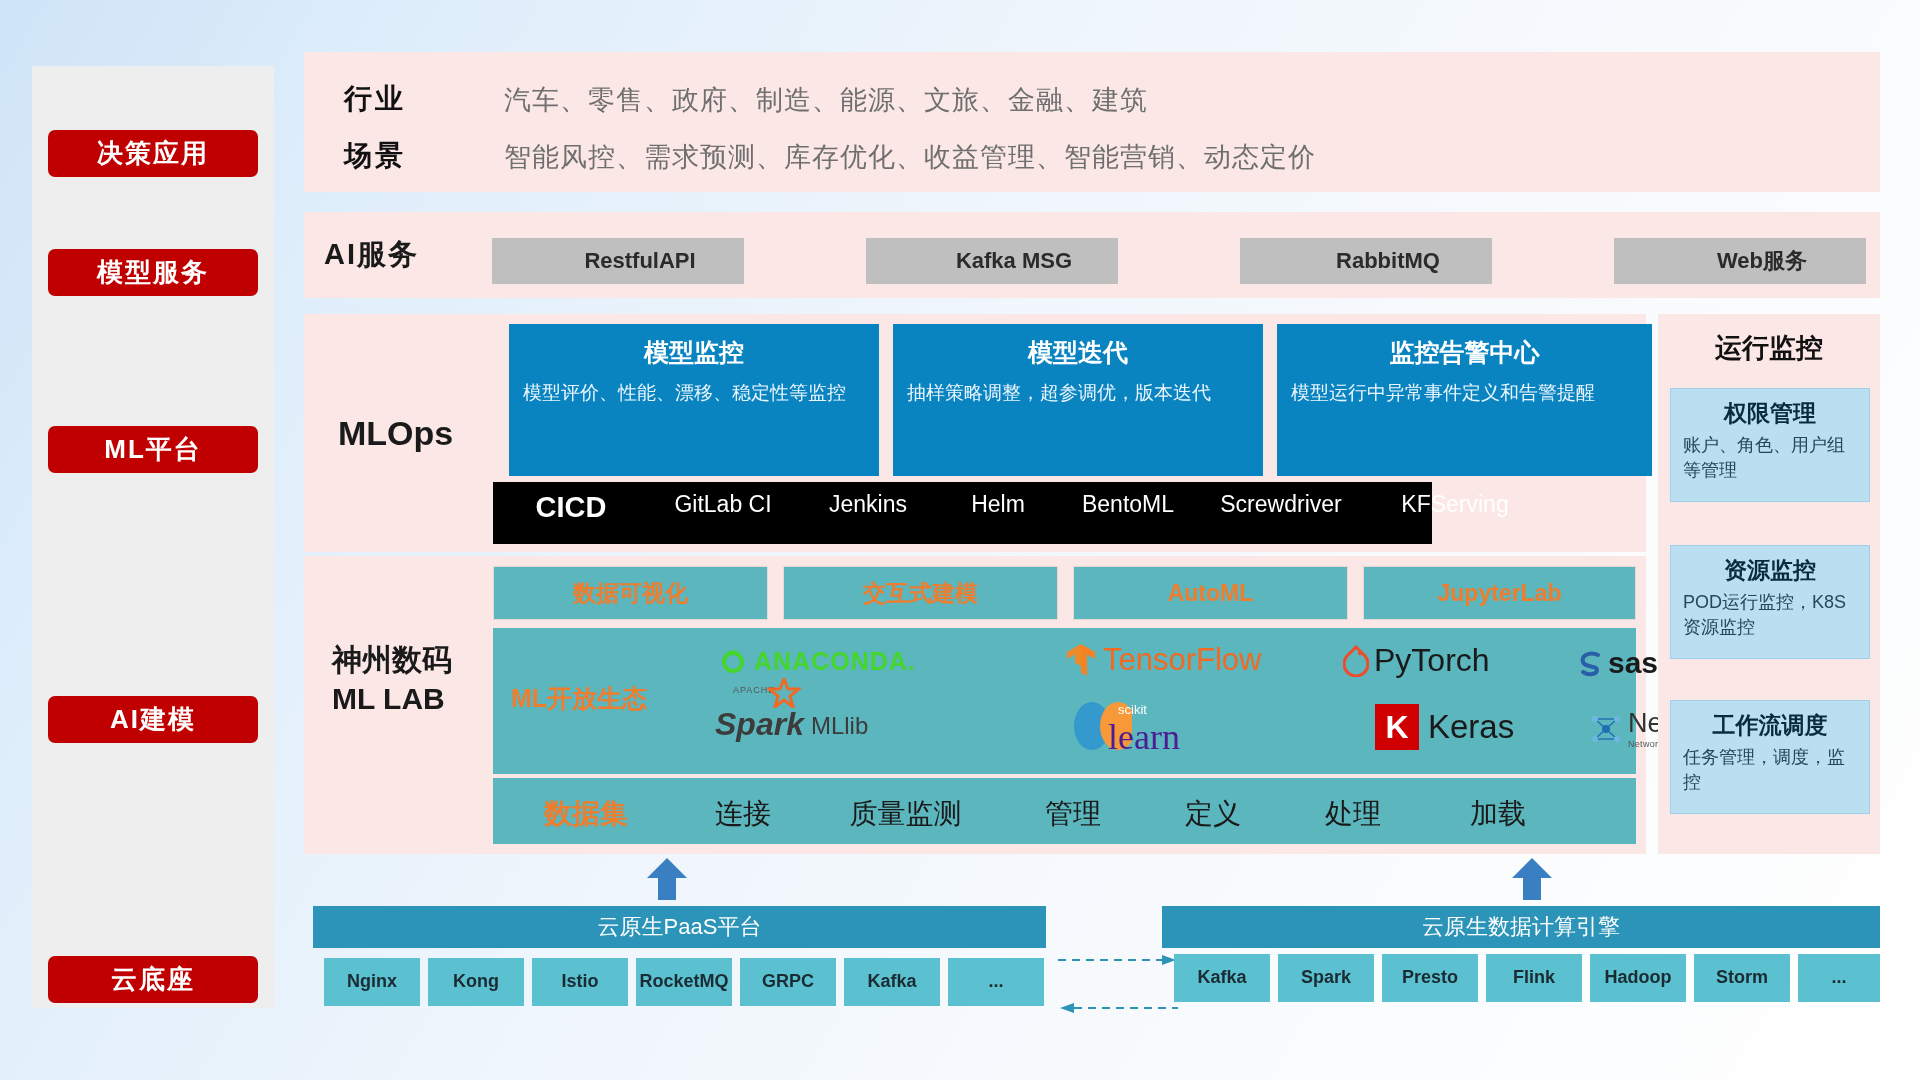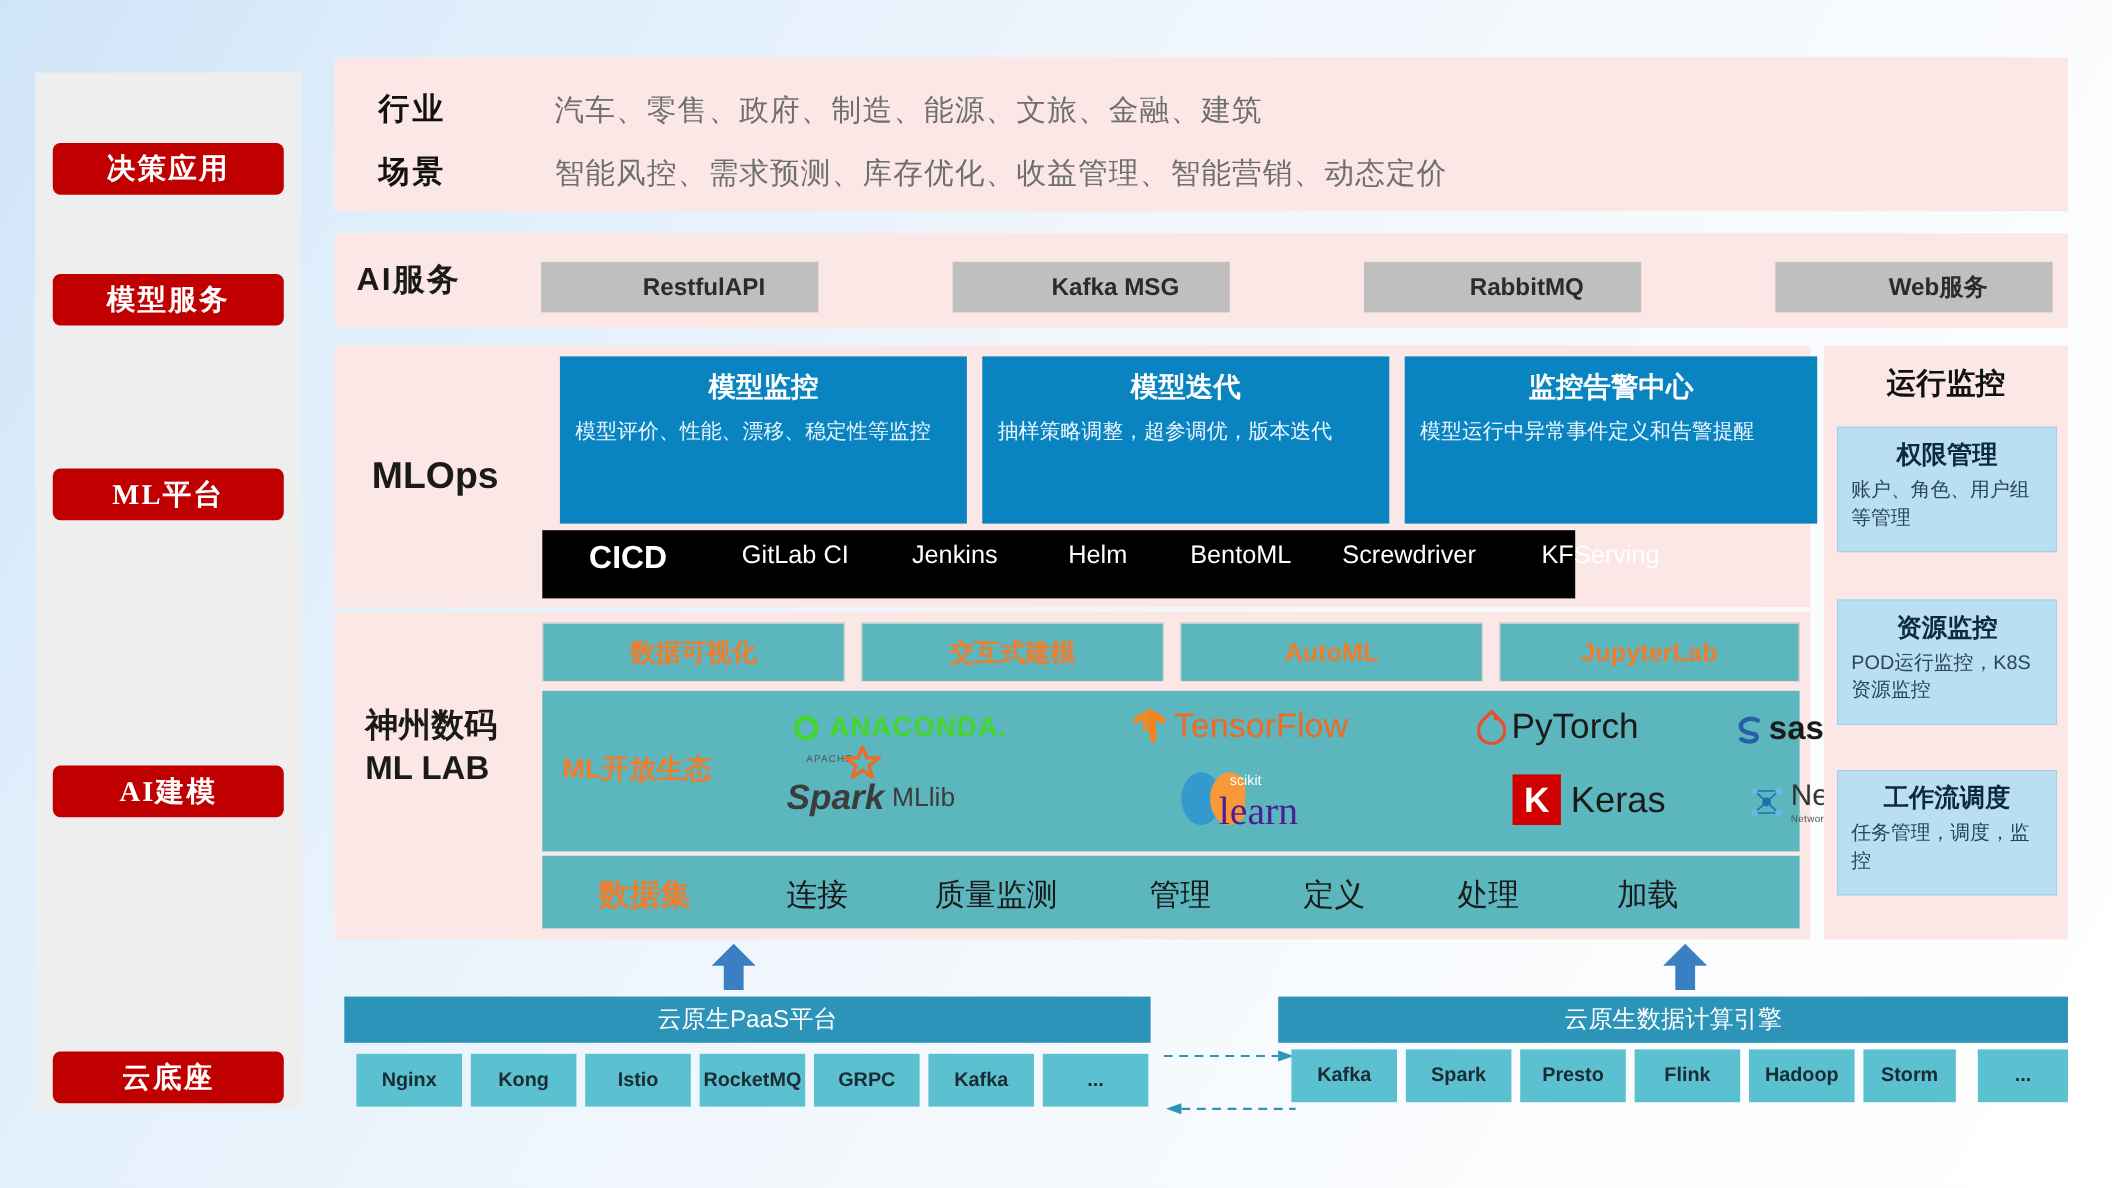--- a/index.html
+++ b/index.html
@@ -12,21 +12,20 @@
     background: linear-gradient(120deg,#cfe4f7 0%,#dfeefb 18%,#eef5fc 42%,#f7fafd 65%,#ffffff 100%);
     position: relative;
   }
 
   #canvas { position: absolute; left:0; top:0; width:1920px; height:1080px; }
 
   
   #left-rail {
     position:absolute; left:32px; top:66px; width:242px; height:942px;
     background:#eeeeee;
-    font-family:Liberation Serif, serif;
   }
   .stage-pill {
     position:absolute; left:16px; width:210px; height:47px;
     background:#c00000; border-radius:7px;
     color:#fff; font-size:26px; font-weight:bold;
     display:flex; align-items:center; justify-content:center;
     letter-spacing:2px;
   }
 
   
@@ -239,21 +238,21 @@
     <div id="eco-label">ML开放生态</div>
 
     <div class="logo" style="left:225px;top:18px;display:flex;align-items:center;gap:6px">
       <svg width="30" height="30" viewBox="0 0 30 30">
         <circle cx="15" cy="16" r="9" fill="none" stroke="#44d62c" stroke-width="4"></circle>
         <path d="M6 14 A10 10 0 0 1 20 6" fill="none" stroke="#44d62c" stroke-width="3" stroke-dasharray="2 3"></path>
       </svg>
       <span class="logo-txt" style="color:#44d62c;font-size:25px;letter-spacing:1px">ANACONDA.</span>
     </div>
 
-    <div class="logo" style="left:536px;top:14px;display:flex;align-items:flex-end;gap:6px">
+    <div class="logo" style="left:572px;top:14px;display:flex;align-items:flex-end;gap:6px">
       <svg width="32" height="36" viewBox="0 0 32 36">
         <polygon points="16,2 30,10 30,17 22,12.5 22,34 16,30.5" fill="#f58220"></polygon>
         <polygon points="16,2 2,10 2,17 10,12.5 10,21 16,24" fill="#ed8b2b"></polygon>
       </svg>
       <span class="logo-txt" style="color:#f06a23;font-size:31px;font-weight:normal">TensorFlow</span>
     </div>
 
     <div class="logo" style="left:850px;top:14px;display:flex;align-items:center;gap:5px">
       <svg width="26" height="32" viewBox="0 0 26 32">
         <path d="M13 2 L22 11 A12 12 0 1 1 4 11 Z" fill="none" stroke="#ee4c2c" stroke-width="3"></path>
@@ -398,20 +397,20 @@
     </div>
   <div class="cloud-chip" style="left:1382px;width:96px;top:954px">
     <span>Presto</span>
     </div>
   <div class="cloud-chip" style="left:1486px;width:96px;top:954px">
     <span>Flink</span>
     </div>
   <div class="cloud-chip" style="left:1590px;width:96px;top:954px">
     <span>Hadoop</span>
     </div>
-  <div class="cloud-chip" style="left:1694px;width:84px;top:954px">
+  <div class="cloud-chip" style="left:1694px;width:96px;top:954px">
     <span>Storm</span>
     </div>
   <div class="cloud-chip" style="left:1798px;width:82px;top:954px">
     <span>...</span>
     </div>
 
 </div>
 
 </body></html>

